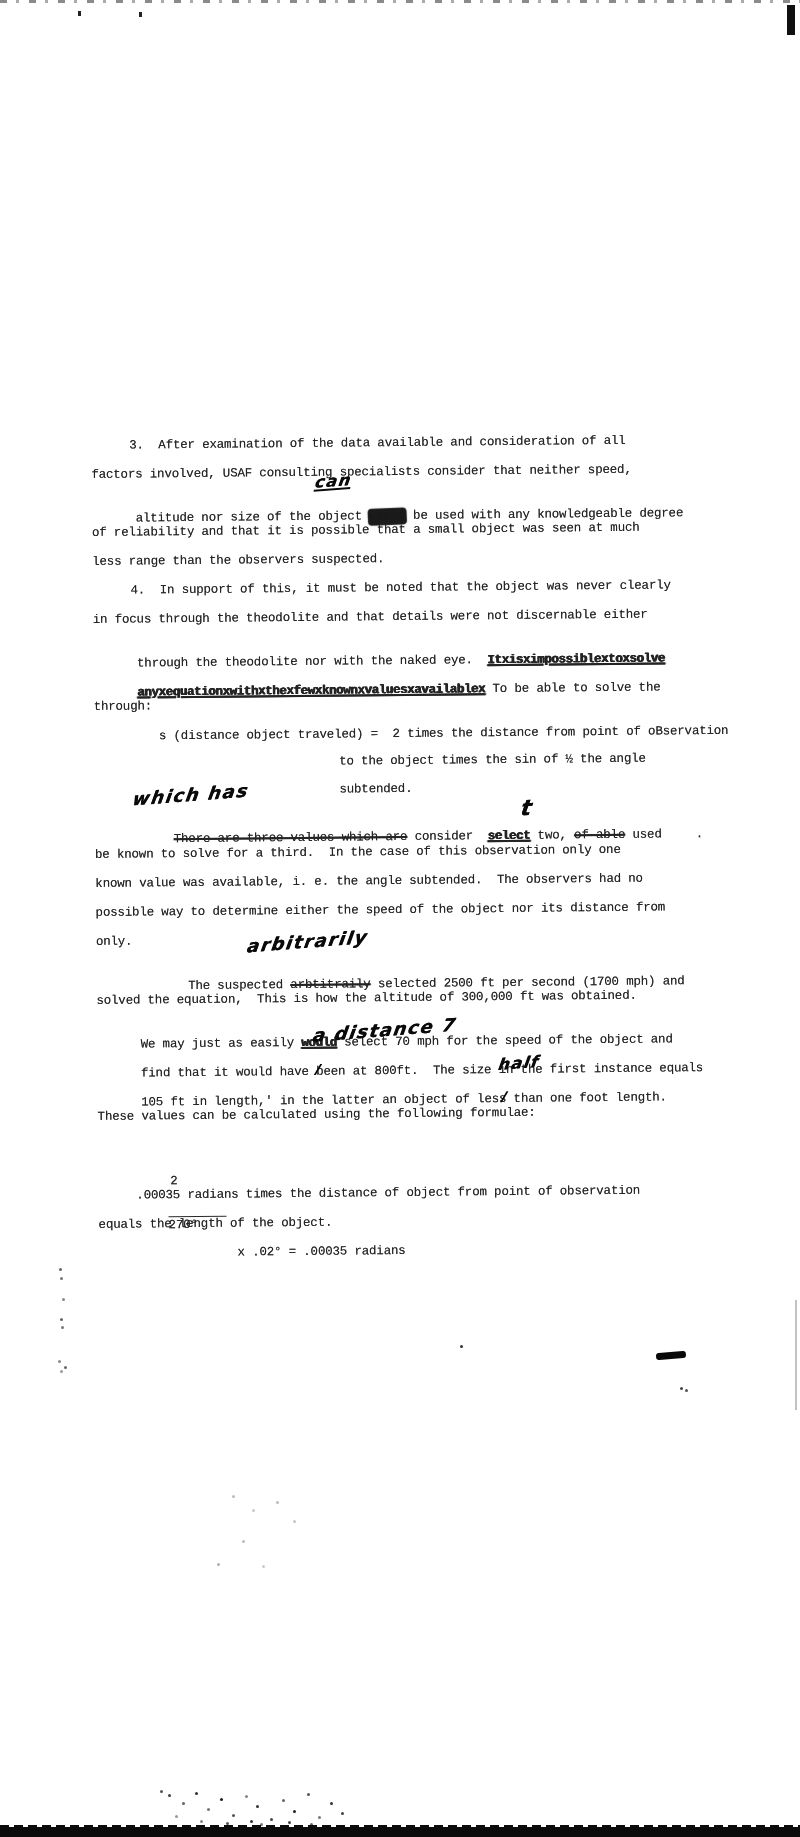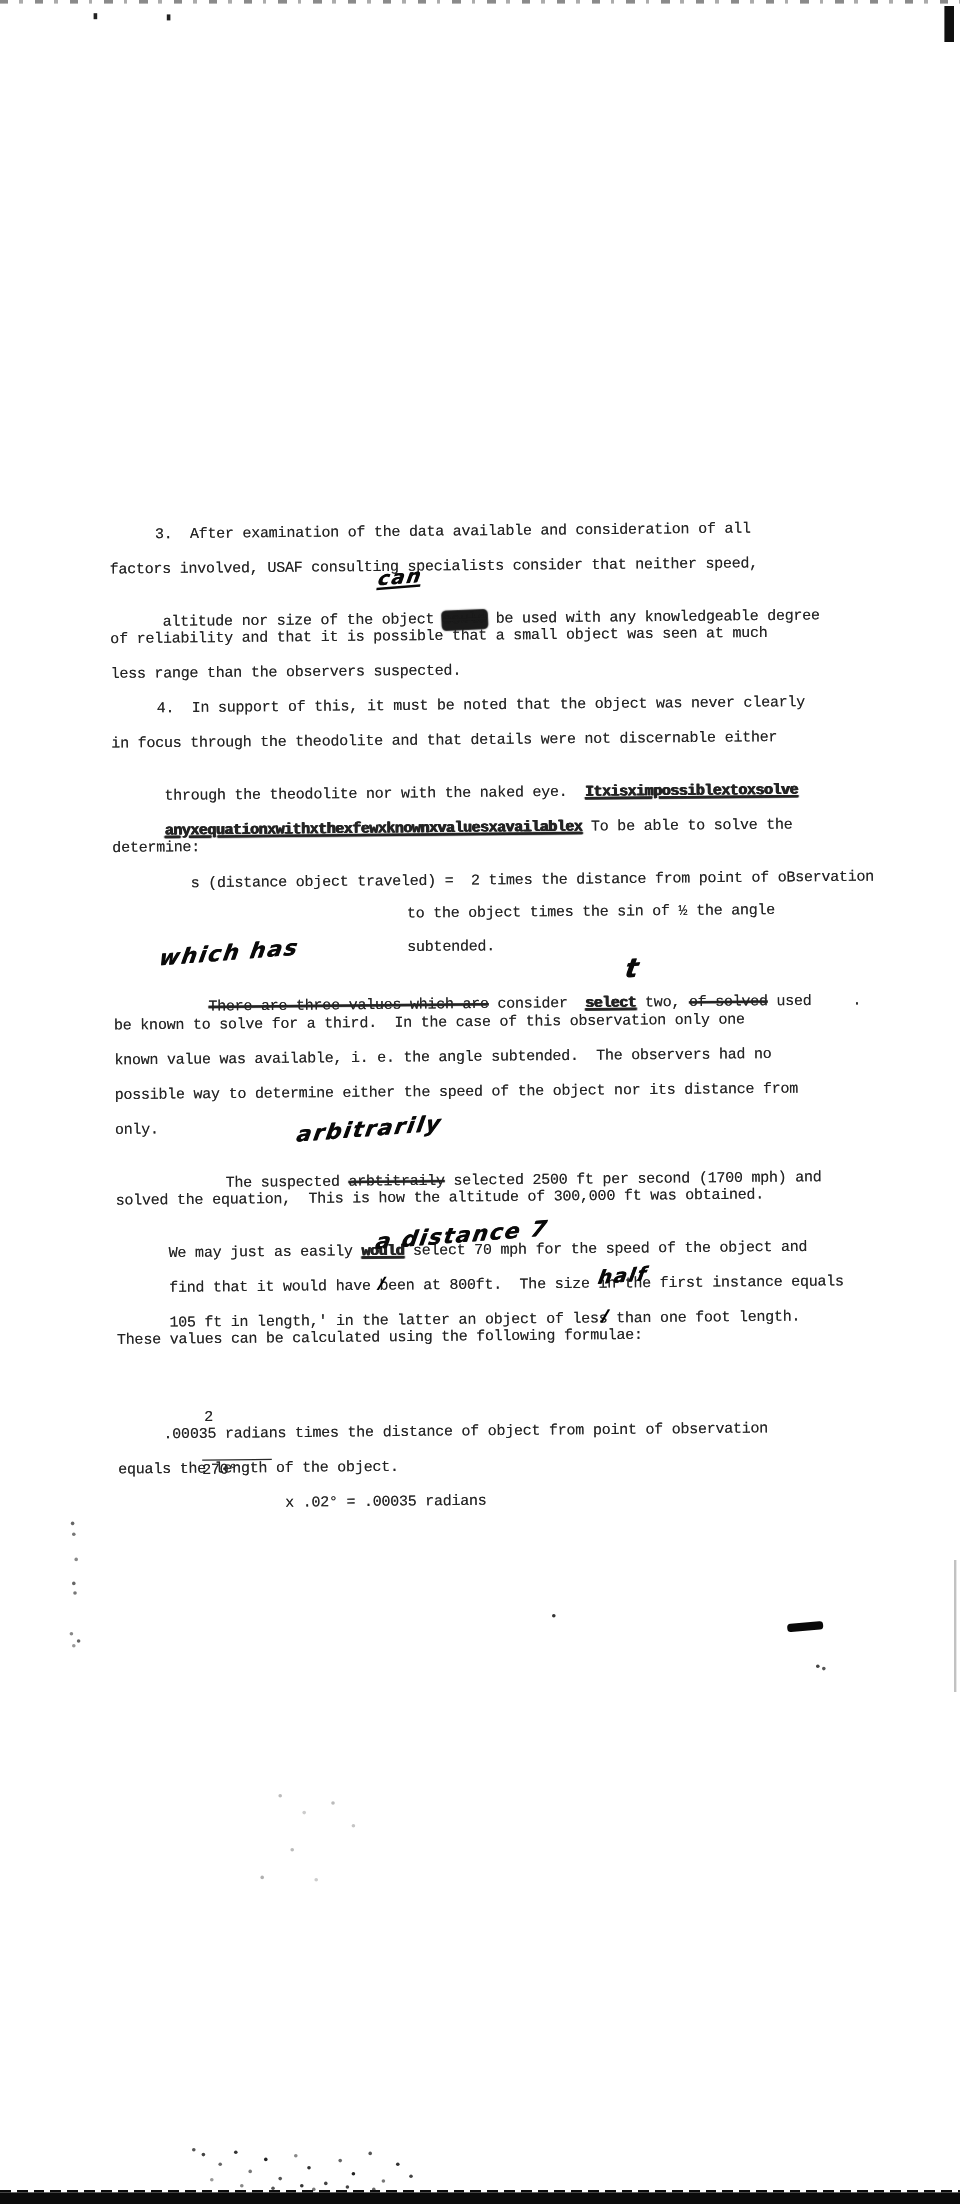--- a/index.html
+++ b/index.html
@@ -88,28 +88,28 @@
     <div class="ln" style="left:95px; top:552px">less range than the observers suspected.</div>
 
     <div class="ln" style="left:133px; top:581px">4.  In support of this, it must be noted that the object was never clearly</div>
     <div class="ln" style="left:95px; top:610px">in focus through the theodolite and that details were not discernable either</div>
     <div class="ln" style="left:95px; top:639px">
       <span>through the theodolite nor with the naked eye.  </span><span class="xed">Itxisximpossiblextoxsolve</span>
     </div>
     <div class="ln" style="left:95px; top:668px">
       <span class="xed">anyxequationxwithxthexfewxknownxvaluesxavailablex</span><span> To be able to solve the</span>
     </div>
-    <div class="ln" style="left:95px; top:697px">determine:</div>
+    <div class="ln" style="left:95px; top:697px">through:</div>
 
     <div class="ln" style="left:160px; top:727px">s (distance object traveled) =  2 times the distance from point of oBservation</div>
     <div class="ln" style="left:340px; top:754px">to the object times the sin of ½ the angle</div>
     <div class="ln" style="left:340px; top:782px">subtended.</div>
 
     <div class="ln" style="left:130px; top:815px">
-      <span class="struck">There are three values which are</span><span> consider  </span><span class="xed">select</span><span> two, </span><span class="struck">of solved</span><span> used</span><span style="display:inline-block; margin-left:34px">.</span>
+      <span class="struck">There are three values which are</span><span> consider  </span><span class="xed">select</span><span> two, </span><span class="struck">of able</span><span> used</span><span style="display:inline-block; margin-left:34px">.</span>
       <span class="hw" style="left:2px; top:-26px">which has</span>
       <span class="hw" style="left:390px; top:-13px; font-size:22px">t</span>
     </div>
     <div class="ln" style="left:95px; top:845px">be known to solve for a third.  In the case of this observation only one</div>
     <div class="ln" style="left:95px; top:874px">known value was available, i. e. the angle subtended.  The observers had no</div>
     <div class="ln" style="left:95px; top:903px">possible way to determine either the speed of the object nor its distance from</div>
     <div class="ln" style="left:95px; top:932px">only.</div>
 
     <div class="ln" style="left:143px; top:962px">
       <span>The suspected </span><span class="struck">arbtitraily</span><span> selected 2500 ft per second (1700 mph) and</span>

